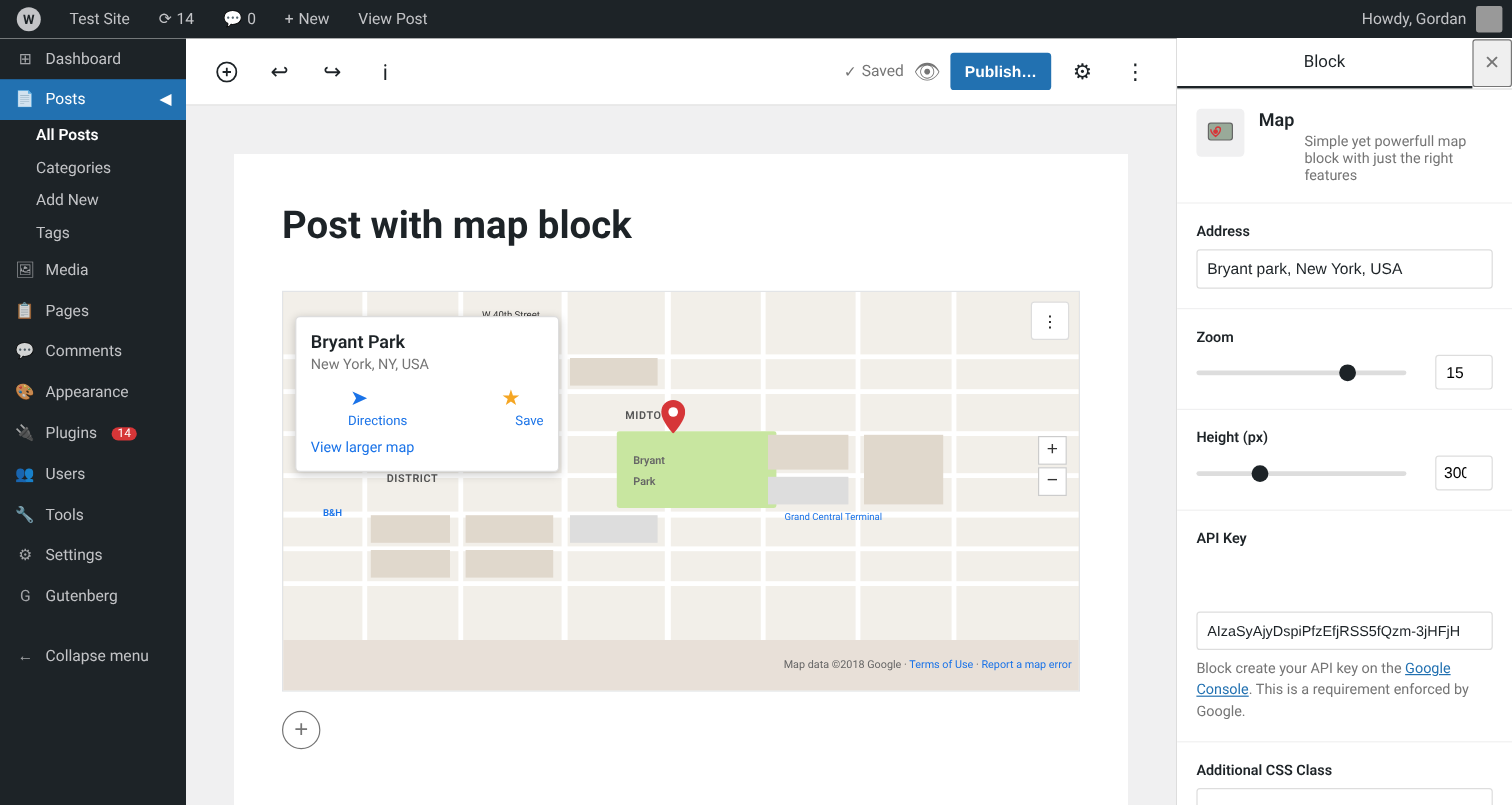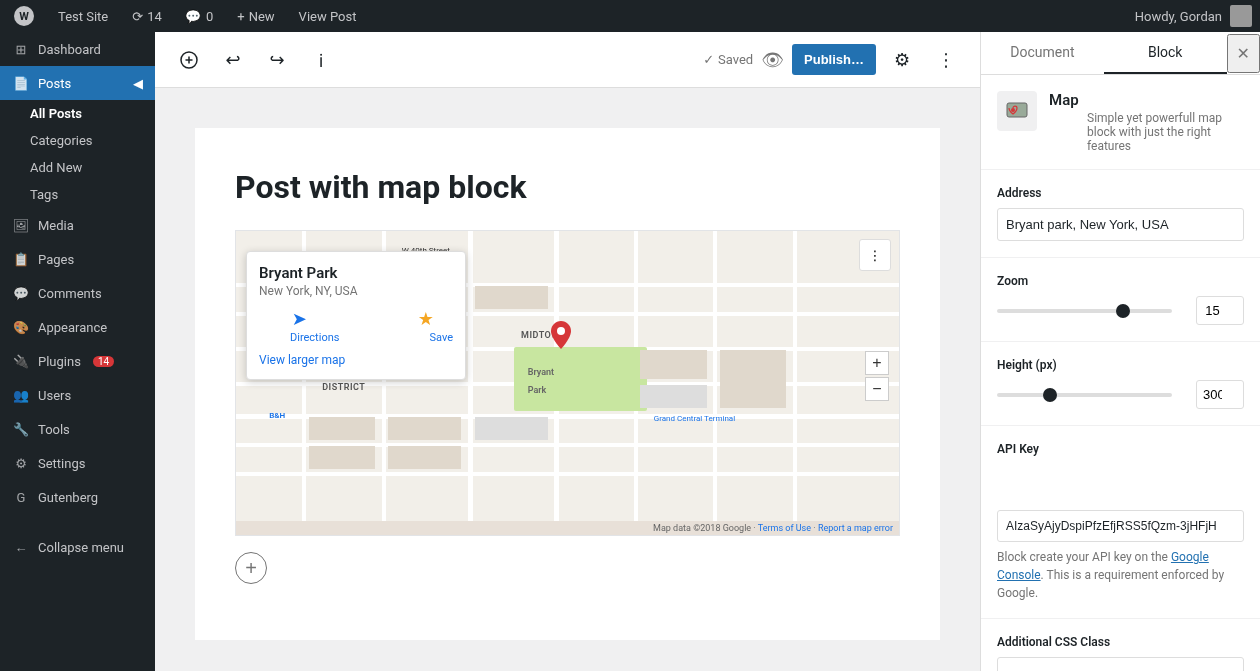--- a/index.html
+++ b/index.html
@@ -79,33 +79,33 @@
     }
     .toolbar-right { margin-left: auto; display: flex; align-items: center; gap: 8px; }
     .saved-indicator { color: #757575; font-size: 13px; display: flex; align-items: center; gap: 4px; }
     .preview-btn { background: none; border: none; cursor: pointer; color: #757575; font-size: 18px; display: flex; align-items: center; }
     .publish-btn { background: #2271b1; color: #fff; border: none; border-radius: 3px; padding: 8px 12px; font-size: 13px; cursor: pointer; font-weight: 700; }
     .settings-btn, .more-btn { background: none; border: none; cursor: pointer; color: #1d2327; font-size: 18px; display: flex; align-items: center; width: 36px; height: 36px; justify-content: center; }
 
     
     .content-area { flex: 1; overflow-y: auto; background: #f0f0f1; padding: 40px; }
     .post-editor { max-width: 870px; margin: 0 auto; background: #fff; padding: 40px; }
-    .post-title { font-size: 32px; font-weight: 700; color: #1d2327; margin-bottom: 24px; }
+    .post-title { font-size: 32px; font-weight: 700; color: #1d2327; margin-bottom: 36px; }
 
     
     .map-block { position: relative; border: 1px solid #e2e4e7; margin-bottom: 16px; }
     .map-block-toolbar { position: absolute; top: 8px; right: 8px; z-index: 10; display: flex; gap: 4px; }
     .map-block-menu-btn { background: #fff; border: 1px solid #ddd; border-radius: 3px; width: 32px; height: 32px; cursor: pointer; display: flex; align-items: center; justify-content: center; }
     .map-container { position: relative; width: 100%; height: 290px; background: #e8e0d8; overflow: hidden; }
 
     
     .map-bg { width: 100%; height: 100%; background: #f2efe9; position: relative; overflow: hidden; }
     .map-zoom-controls { position: absolute; right: 10px; top: 50%; transform: translateY(-50%); display: flex; flex-direction: column; gap: 2px; }
     .map-zoom-btn { background: #fff; border: 1px solid #ccc; width: 24px; height: 24px; cursor: pointer; display: flex; align-items: center; justify-content: center; font-size: 16px; color: #333; }
-    .map-footer { background: #e8e0d8; font-size: 9px; color: #666; padding: 2px 6px; text-align: right; }
+    .map-footer { background: #e8e0d8; font-size: 9px; color: #666; padding: 16px 6px; text-align: right; }
 
     
     .map-popup { position: absolute; top: 20px; left: 10px; background: #fff; border: 1px solid #ddd; border-radius: 4px; box-shadow: 0 2px 8px rgba(0,0,0,0.2); padding: 12px; width: 220px; z-index: 20; font-size: 13px; }
     .map-popup-title { font-weight: 600; font-size: 15px; color: #1d2327; margin-bottom: 2px; }
     .map-popup-subtitle { color: #757575; font-size: 12px; margin-bottom: 10px; }
     .map-popup-actions { display: flex; justify-content: space-between; align-items: center; margin-bottom: 8px; }
     .map-popup-action { display: flex; flex-direction: column; align-items: center; gap: 2px; cursor: pointer; }
     .map-popup-action-icon { font-size: 18px; }
     .map-popup-action-label { font-size: 11px; color: #1a73e8; margin-left: 31px; }
     .map-popup-link { color: #1a73e8; font-size: 12px; cursor: pointer; text-decoration: none; }
@@ -358,21 +358,20 @@
           </div>
         </div>
 
         <button class="add-block-btn">+</button>
       </div>
     </div>
   </div>
 
   <div class="right-panel">
     <div class="panel-tabs">
-      <div class="panel-tab">Document</div>
       <div class="panel-tab active">Block</div>
       <button class="panel-close">✕</button>
     </div>
 
     <div class="block-info">
       <div class="block-icon">
         <svg width="24" height="24" viewBox="0 0 24 24" xmlns="http://www.w3.org/2000/svg">
           <rect x="2" y="4" width="20" height="14" rx="2" fill="#9a9" stroke="#666" stroke-width="1"></rect>
           <circle cx="8" cy="11" r="2" fill="#d63638"></circle>
           <path d="M8 9c0-2.5 4-2.5 4 0 0 3-4 6-4 6s-4-3-4-6" fill="none" stroke="#d63638" stroke-width="1.2"></path>

